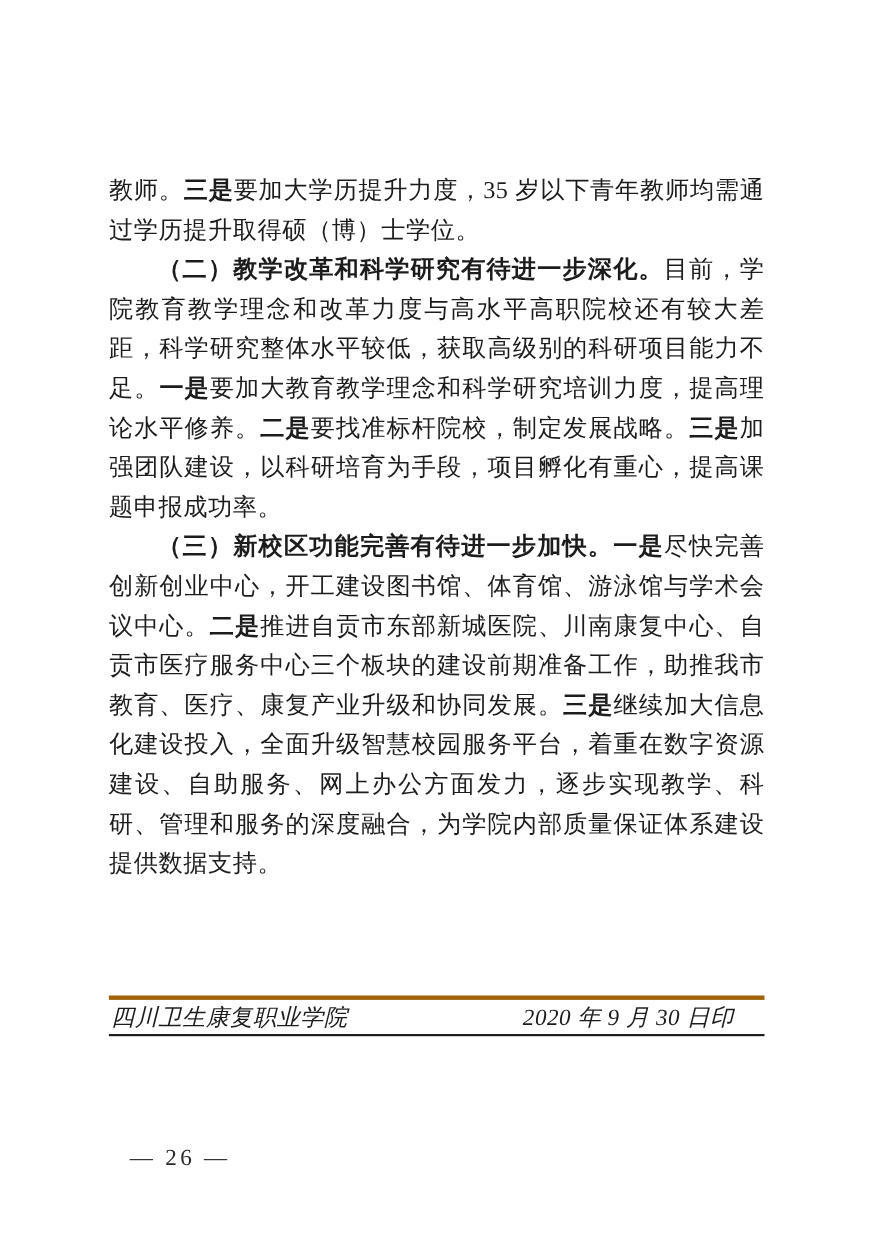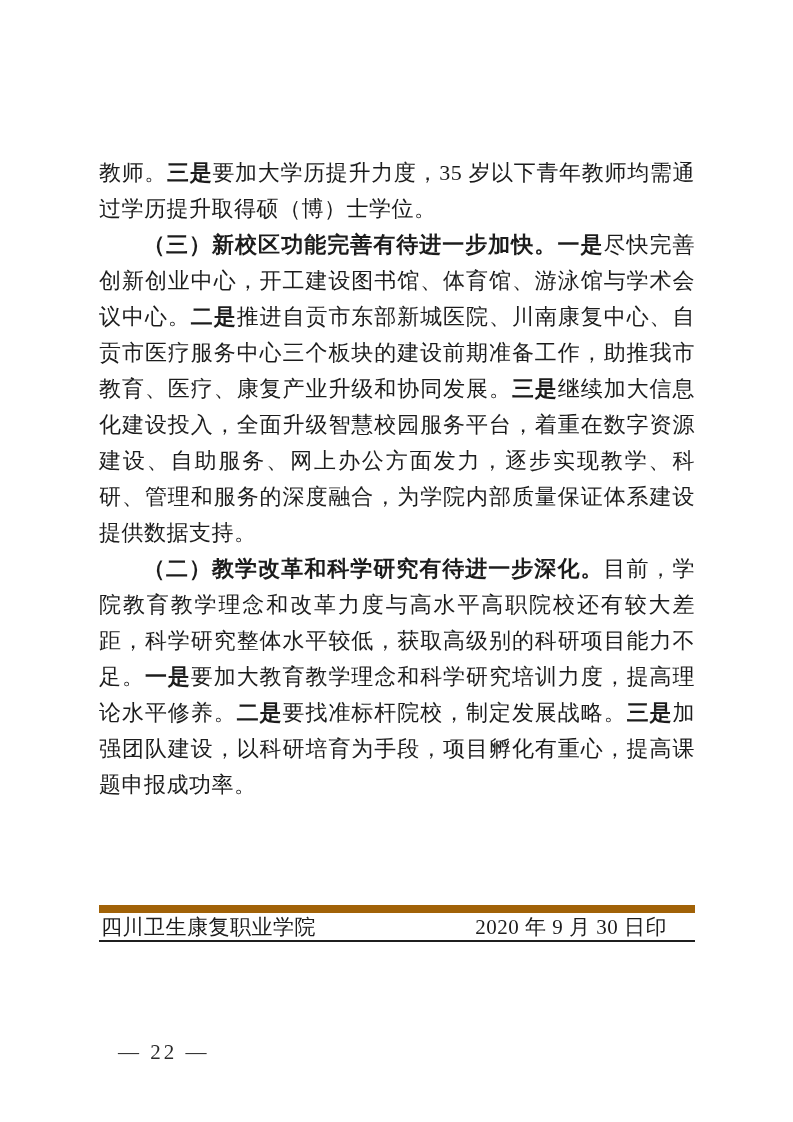--- a/index.html
+++ b/index.html
@@ -39,27 +39,28 @@
   .doc-body span.bold {
     font-weight: 700;
   }
   .doc-footer {
     position: absolute;
     left: 99px;
     top: 905px;
     width: 596px;
     height: 37px;
     box-sizing: border-box;
-    border-top: 8px solid #a16207;
+    border-top: 4px solid #a16207;
     border-bottom: 2px solid #1f1f1f;
     display: flex;
     align-items: center;
     justify-content: space-between;
     font-size: 21px;
     letter-spacing: 0.5px;
+    font-style: italic;
   }
   .doc-footer .issuer {
     padding-left: 2px;
   }
   .doc-footer .print-date {
     padding-right: 28px;
   }
   .page-number {
     position: absolute;
     left: 118px;
@@ -69,24 +70,24 @@
     color: #2a2a2a;
   }
 </style>
 </head>
 <body>
 
 <div class="doc-page">
 
   <div class="doc-body">
       <p class=""><span>教师。</span><span class="bold">三是</span><span>要加大学历提升力度，35 岁以下青年教师均需通过学历提升取得硕（博）士学位。</span></p>
+      <p class="indent"><span class="bold">（二）教学改革和科学研究有待进一步深化。</span><span>目前，学院教育教学理念和改革力度与高水平高职院校还有较大差距，科学研究整体水平较低，获取高级别的科研项目能力不足。</span><span class="bold">一是</span><span>要加大教育教学理念和科学研究培训力度，提高理论水平修养。</span><span class="bold">二是</span><span>要找准标杆院校，制定发展战略。</span><span class="bold">三是</span><span>加强团队建设，以科研培育为手段，项目孵化有重心，提高课题申报成功率。</span></p>
       <p class="indent"><span class="bold">（三）新校区功能完善有待进一步加快。</span><span class="bold">一是</span><span>尽快完善创新创业中心，开工建设图书馆、体育馆、游泳馆与学术会议中心。</span><span class="bold">二是</span><span>推进自贡市东部新城医院、川南康复中心、自贡市医疗服务中心三个板块的建设前期准备工作，助推我市教育、医疗、康复产业升级和协同发展。</span><span class="bold">三是</span><span>继续加大信息化建设投入，全面升级智慧校园服务平台，着重在数字资源建设、自助服务、网上办公方面发力，逐步实现教学、科研、管理和服务的深度融合，为学院内部质量保证体系建设提供数据支持。</span></p>
-      <p class="indent"><span class="bold">（二）教学改革和科学研究有待进一步深化。</span><span>目前，学院教育教学理念和改革力度与高水平高职院校还有较大差距，科学研究整体水平较低，获取高级别的科研项目能力不足。</span><span class="bold">一是</span><span>要加大教育教学理念和科学研究培训力度，提高理论水平修养。</span><span class="bold">二是</span><span>要找准标杆院校，制定发展战略。</span><span class="bold">三是</span><span>加强团队建设，以科研培育为手段，项目孵化有重心，提高课题申报成功率。</span></p>
     </div>
 
   <div class="doc-footer">
     <span class="issuer">四川卫生康复职业学院</span>
     <span class="print-date">2020 年 9 月 30 日印</span>
   </div>
 
-  <div class="page-number">— 22 —</div>
+  <div class="page-number">— 26 —</div>
 
 </div>
 
 </body></html>

